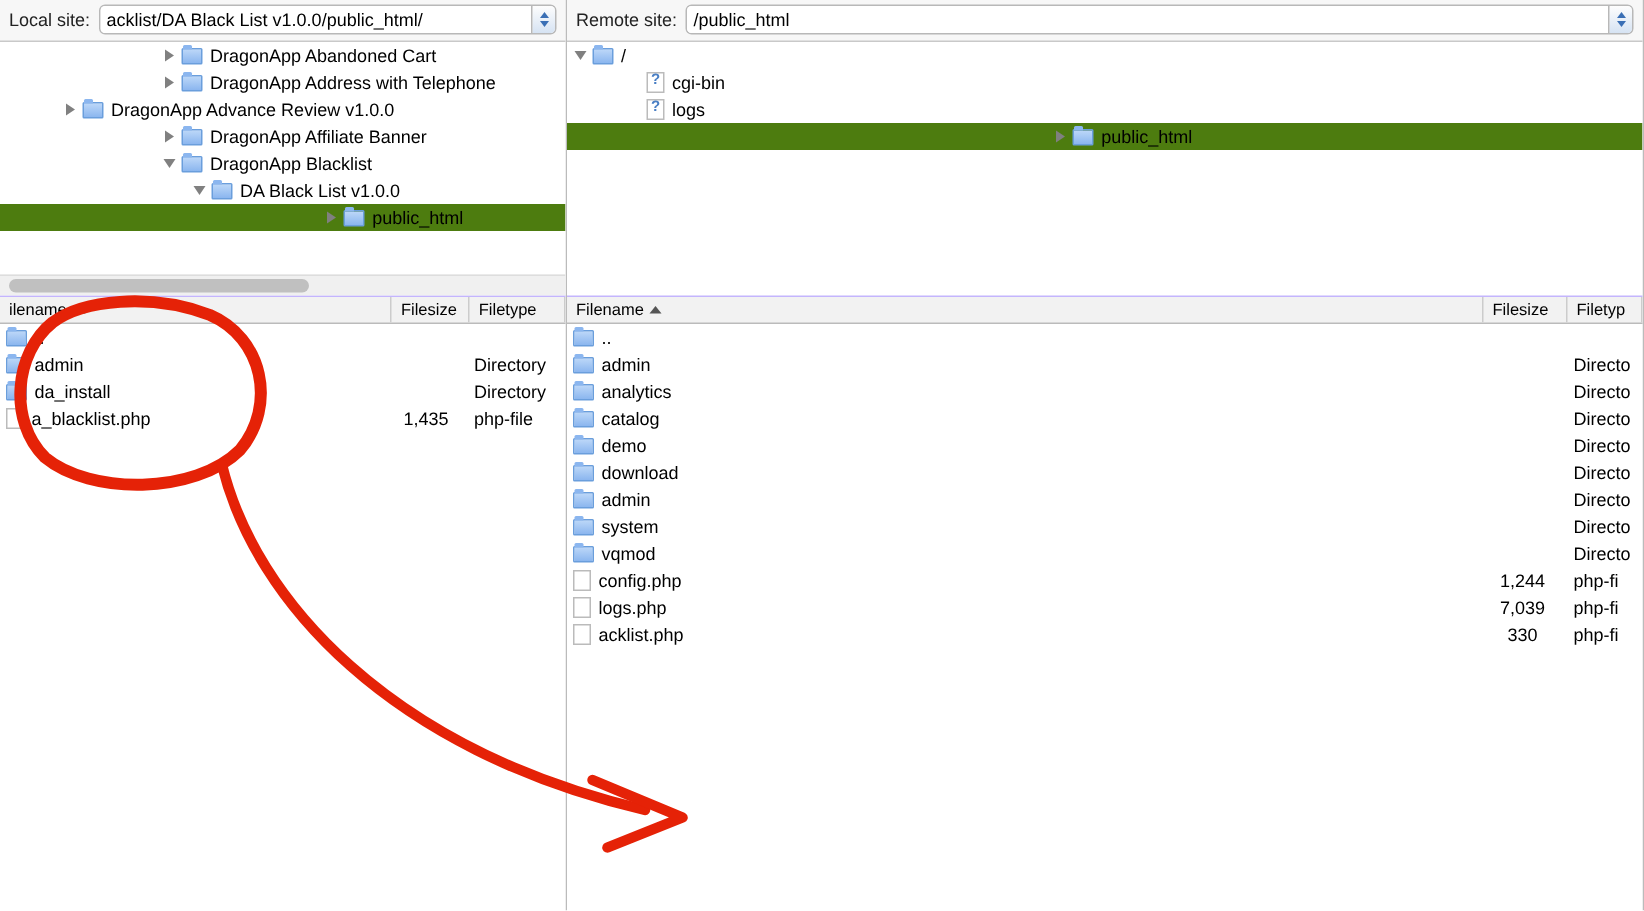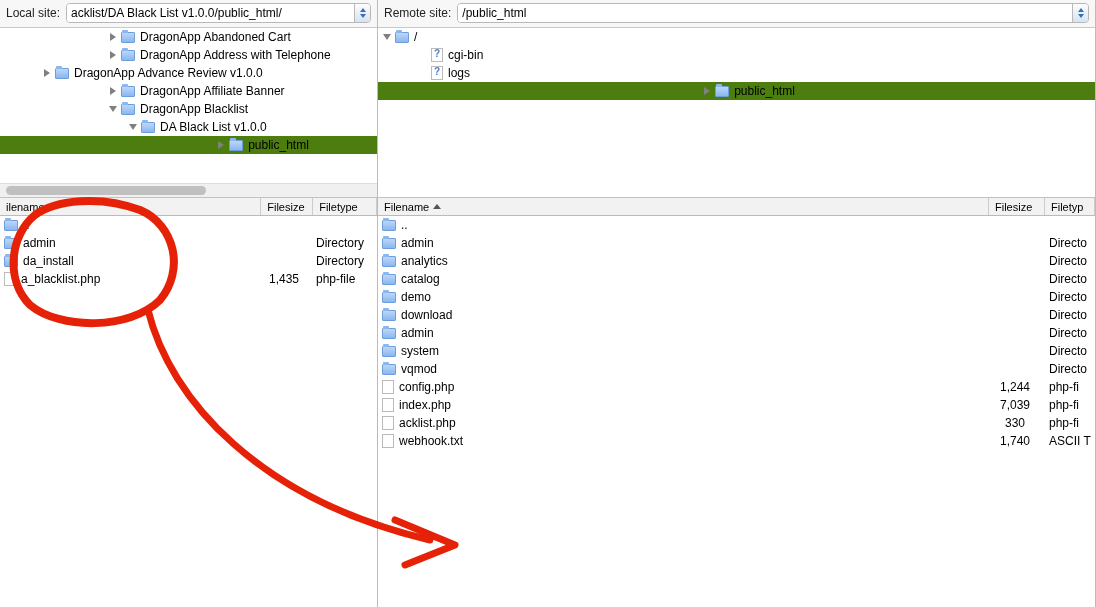--- a/index.html
+++ b/index.html
@@ -419,40 +419,32 @@
         <div class="fname">
           <span class="file-icon"></span>
           <span>config.php</span>
         </div>
         <div class="fsize">1,244</div>
         <div class="ftype">php-fi</div>
       </div>
       <div class="file-row">
         <div class="fname">
           <span class="file-icon"></span>
-          <span>index.php</span>
+          <span>logs.php</span>
         </div>
         <div class="fsize">7,039</div>
         <div class="ftype">php-fi</div>
       </div>
       <div class="file-row">
         <div class="fname">
           <span class="file-icon"></span>
           <span>acklist.php</span>
         </div>
         <div class="fsize">330</div>
         <div class="ftype">php-fi</div>
-      </div>
-      <div class="file-row">
-        <div class="fname">
-          <span class="file-icon"></span>
-          <span>webhook.txt</span>
-        </div>
-        <div class="fsize">1,740</div>
-        <div class="ftype">ASCII T</div>
       </div>
     </div>
 </div>
 
 <svg class="annotation" width="1096" height="607">
   <g stroke="#e52207" stroke-width="7" fill="none" stroke-linecap="round" stroke-linejoin="round">
 
     <path d="M 35 215 C 10 235, 5 280, 30 305 C 60 330, 130 330, 160 300 C 185 270, 175 225, 140 210 C 100 195, 55 200, 35 215 Z" stroke-width="8"></path>
 
     <path d="M 148 310 C 170 400, 260 500, 430 540"></path>

